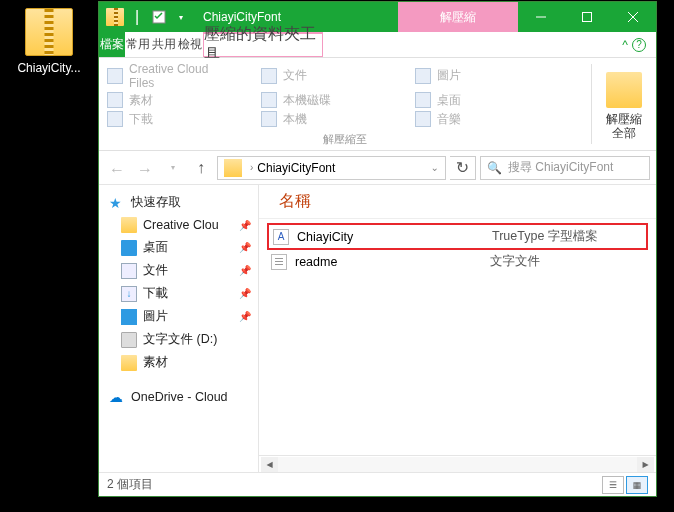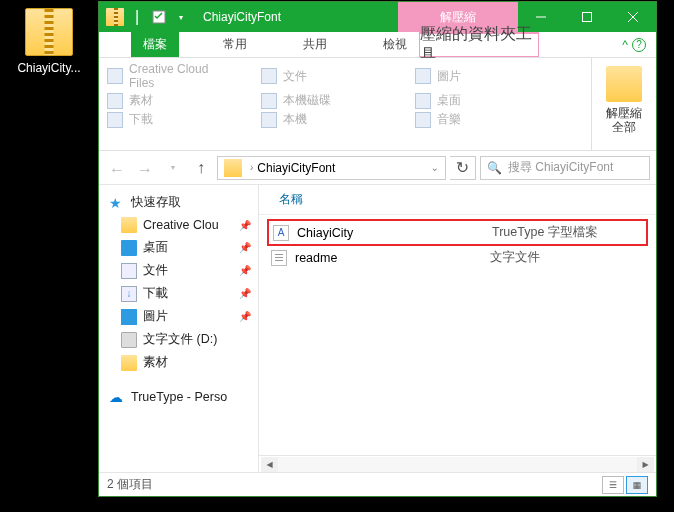--- a/index.html
+++ b/index.html
@@ -17,26 +17,26 @@
 .qat-icon { width: 20px; height: 20px; margin-right: 2px; display: flex; align-items: center; justify-content: center; }
 .qat-zip { width: 18px; height: 18px; background: linear-gradient(#ffe39b,#ffcc4d); border-radius: 1px; position: relative; }
 .qat-zip::before { content:""; position:absolute; left:45%; top:0; bottom:0; width:4px; background: repeating-linear-gradient(#a76f00 0 2px,#ffe39b 2px 4px); }
 .titlebar-text { color: #fff; font-size: 12px; margin-left: 10px; }
 .context-tab { width: 120px; background: #f49ac1; color: #fff; display: flex; align-items: center; justify-content: center; font-size: 12px; }
 .win-controls { display: flex; }
 .win-btn { width: 46px; display: flex; align-items: center; justify-content: center; color: #fff; font-size: 11px; }
 .win-btn svg { stroke: #fff; }
 
 .tabbar { height: 26px; background: #fff; border-bottom: 1px solid #e0e0e0; display: flex; align-items: stretch; }
-.tab { padding: 0 12px; display: flex; align-items: center; font-size: 12px; color: #444; margin-left: 32px; }
+.tab { padding: 0 1px; display: flex; align-items: center; font-size: 12px; color: #444; }
 .tab.file { background: #1aa637; color: #fff; }
 .context-subtab { width: 120px; border: 1px solid #f49ac1; border-top: 2px solid #f49ac1; background:#fff; display:flex; align-items:center; justify-content:center; font-size:16px; color:#444; }
 .help-btn { margin-left: auto; padding: 0 10px; display: flex; align-items: center; color: #1aa637; font-size: 12px; }
 
-.ribbon { height: 93px; background: #fff; border-bottom: 1px solid #e0e0e0; display: flex; }
+.ribbon { height: 93px; background: #fff; border-bottom: 1px solid #e0e0e0; display: flex; align-items: center; }
 .ribbon-panel { padding: 4px 8px; }
 .ribbon-panel.extra { border-left: 1px solid #e0e0e0; display: flex; flex-direction: column; align-items: center; padding: 4px 14px; }
 .ribbon-grid { display: grid; grid-template-columns: repeat(2, 140px); gap: 2px 24px; }
 .ribbon-item { display: flex; align-items: center; font-size: 12px; color: #b0b0b0; }
 .ribbon-item .ri-icon { width: 16px; height: 16px; margin-right: 6px; border: 1px solid #b8c9dd; background: #e7eef8; }
 .panel-label { text-align: center; font-size: 11px; color: #999; margin-top: 4px; }
 .big-btn-icon { width: 36px; height: 36px; background: linear-gradient(#ffe39b, #ffcc4d); border-radius: 2px; margin-top:4px; }
 .big-btn-label { font-size: 12px; color: #333; margin-top: 4px; text-align: center; line-height: 1.2; }
 
 .navbar { height: 34px; border-bottom: 1px solid #e5e5e5; display: flex; align-items: center; padding: 0 6px; gap: 4px; }
@@ -59,21 +59,21 @@
 .ic-desktop { background: #2e9ae2; border-radius: 1px; }
 .ic-doc { background: #eef; border: 1px solid #9ab; }
 .ic-down { background: #eef; border:1px solid #9ab; position:relative; }
 .ic-down::after { content:"↓"; position:absolute; inset:0; display:flex; align-items:center; justify-content:center; color:#2e9ae2; font-size:10px; }
 .ic-pic { background: #2e9ae2; }
 .ic-drive { background: #ddd; border:1px solid #aaa; border-radius:1px; }
 .ic-od { color: #0078d4; font-size: 14px; }
 .pin { margin-left: auto; color: #888; font-size: 10px; }
 
 .fileview { flex: 1; display: flex; flex-direction: column; overflow: hidden; }
-.columns { display: flex; padding: 6px 10px; border-bottom: 1px solid #eee; font-size: 12px; color: #0369a1; }
+.columns { display: flex; padding: 6px 10px; border-bottom: 1px solid #eee; font-size: 16px; color: #c2410c; }
 .col-name { width: 215px; padding-left: 10px; }
 .col-type { flex: 1; }
 .files { padding: 4px 8px; }
 .file-row { display: flex; align-items: center; padding: 3px 4px; font-size: 12.5px; }
 .file-row.hl { border: 2px solid #e8262c; }
 .file-row .fi-icon { width: 16px; height: 16px; margin-right: 8px; font-size: 10px; display:flex; align-items:center; justify-content:center; }
 .fi-font { background: #fff; border: 1px solid #bbb; color: #3060c0; }
 .fi-txt { background: #fff; border: 1px solid #bbb; position:relative; }
 .fi-txt::before { content:""; position:absolute; left:3px; right:3px; top:3px; height:1px; background:#999; box-shadow: 0 3px 0 #999, 0 6px 0 #999; }
 .file-row .fname { width: 195px; }
@@ -176,20 +176,21 @@
           </div>
           <div class="ribbon-item">
             <span class="ri-icon"></span>
             <span>本機</span>
           </div>
           <div class="ribbon-item">
             <span class="ri-icon"></span>
             <span>音樂</span>
           </div>
         </div>
+      <div class="panel-label">解壓縮至</div>
     </div>
     <div class="ribbon-panel extra">
       <div class="big-btn-icon"></div>
       <div class="big-btn-label" style="white-space:pre-line;">解壓縮
 全部</div>
     </div>
   </div>
 
   <div class="navbar">
     <div class="nav-arrow">←</div>
@@ -246,21 +247,21 @@
             <span>文字文件 (D:)</span>
           </div>
           <div class="side-item">
             <span class="si-icon ic-folder-y"></span>
             <span>素材</span>
           </div>
         </div>
       <div style="height:12px;"></div>
       <div class="side-item header">
         <span class="si-icon ic-od">☁</span>
-        <span>TrueType - Perso</span>
+        <span>OneDrive - Cloud</span>
       </div>
     </div>
 
     <div class="fileview">
       <div class="columns">
         <div class="col-name">名稱</div>
       </div>
       <div class="files" id="file-rows">
           <div class="file-row hl">
             <span class="fi-icon fi-font">A</span>

